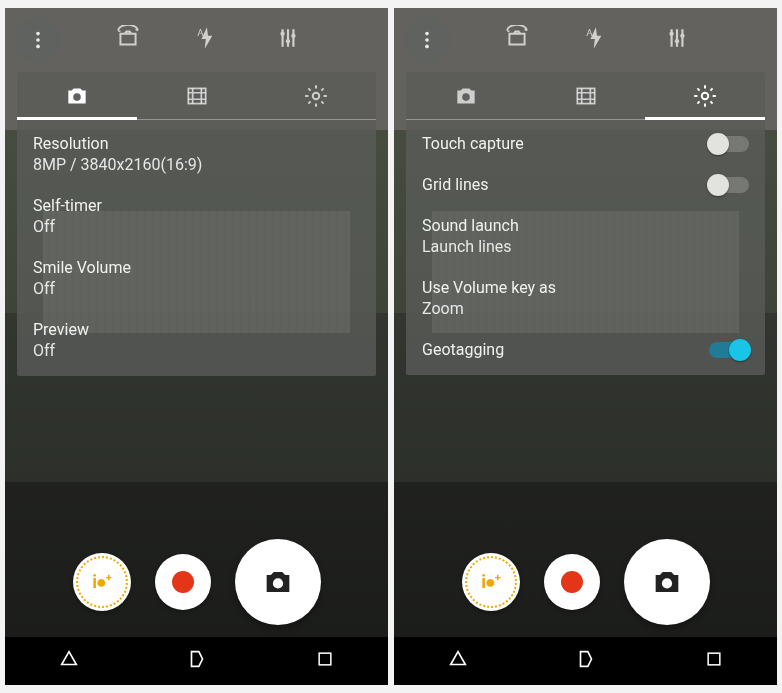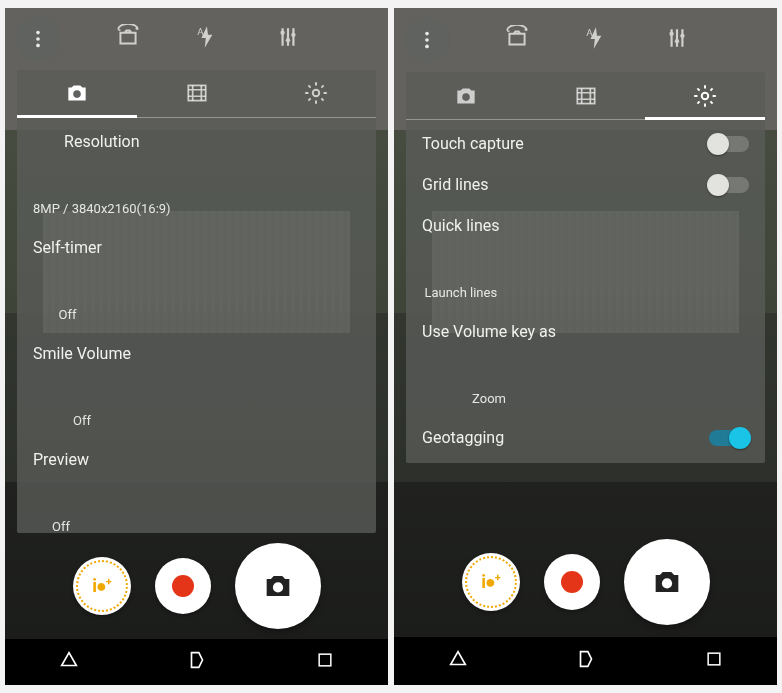--- a/index.html
+++ b/index.html
@@ -76,23 +76,23 @@
   .tab.active { color: #fff; }
   .tab.active::after {
     content: ""; position: absolute; left: 0; right: 0; bottom: -1px;
     height: 3px; background: #fff;
   }
   .rows { padding: 4px 0; }
   .row {
     padding: 10px 16px 12px;
     display: flex; align-items: center; justify-content: space-between;
   }
-  .row .txt { display: flex; flex-direction: column; gap: 12px; align-items: center; }
+  .row .txt { display: flex; flex-direction: column; gap: 2px; }
   .row .label { font-size: 16px; font-weight: 400; }
-  .row .val { font-size: 13px; color: rgba(255,255,255,.85); margin-top: 38px; }
+  .row .val { font-size: 16px; color: rgba(255,255,255,.85); }
   
   .toggle {
     width: 40px; height: 16px; border-radius: 10px;
     background: rgba(120,122,118,.95);
     position: relative;
   }
   .toggle::after {
     content: ""; position: absolute; top: -3px; left: -2px;
     width: 22px; height: 22px; border-radius: 50%;
     background: #e2e2df;
@@ -330,21 +330,21 @@
             <div class="toggle"></div>
           </div>
           <div class="row">
             <div class="txt">
                 <span class="label">Grid lines</span>
               </div>
             <div class="toggle"></div>
           </div>
           <div class="row">
             <div class="txt">
-              <span class="label">Quick lines</span>
+              <span class="label">Sound launch</span>
               <span class="val">Launch lines</span>
             </div>
           </div>
           <div class="row">
             <div class="txt">
               <span class="label">Use Volume key as</span>
               <span class="val">Zoom</span>
             </div>
           </div>
           <div class="row">

